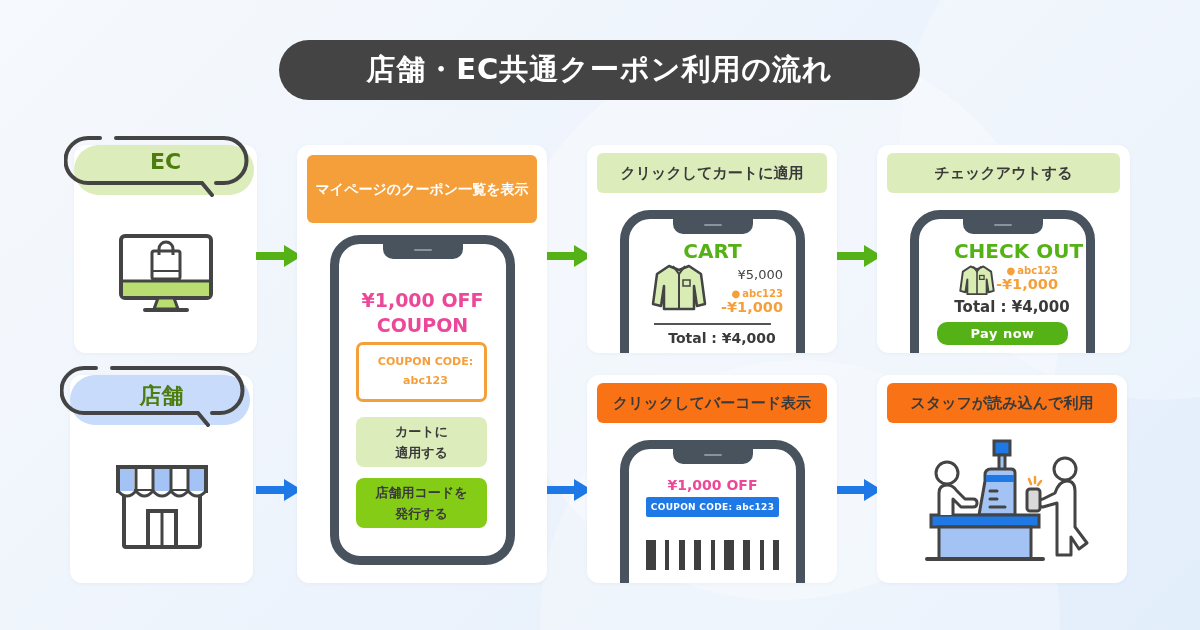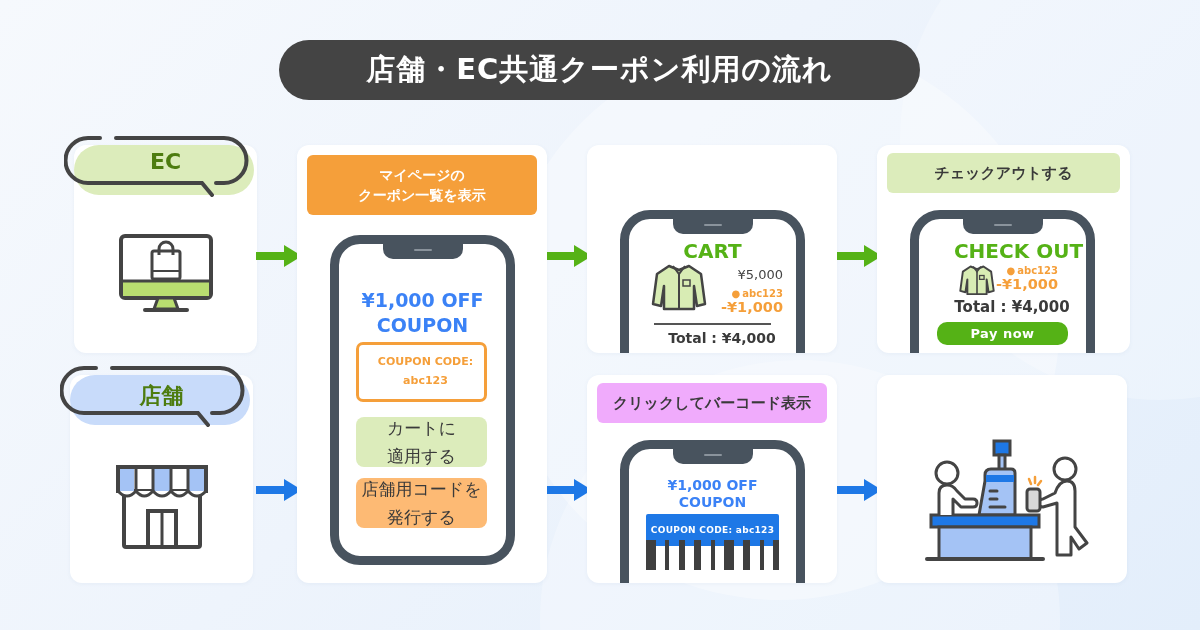--- a/index.html
+++ b/index.html
@@ -36,54 +36,54 @@
     position: absolute; font-size: 22px; font-weight: bold; color: #4d7c0f;
     width: 100%; text-align: center;
   }
 
   .step-header {
     position: absolute; left: 10px; right: 10px; top: 8px; height: 40px;
     border-radius: 6px; display: flex; align-items: center; justify-content: center;
     font-size: 15px; font-weight: bold; color: #3a3a3a; text-align: center;
   }
   .hdr-green { background: #dcecbb; }
-  .hdr-blue { background: #f0abfc; }
+  .hdr-blue { background: #f97316; }
   .hdr-orange {
-    background: #f59f3a; color: #fff; height: 60px; top: 10px;
-    font-size: 14px; line-height: 1.45; flex-direction: column;
+    background: #f59f3a; color: #fff; height: 68px; top: 10px;
+    font-size: 14px; line-height: 1.45; flex-direction: row;
   }
 
   .phone {
     position: absolute; background: #fff; border: 9px solid #48535e; border-radius: 30px;
   }
   .notch {
     position: absolute; left: 50%; transform: translateX(-50%); top: -1px;
     width: 80px; height: 16px; background: #48535e; border-radius: 0 0 10px 10px;
   }
   .notch::after {
     content: ""; position: absolute; left: 31px; top: 6px; width: 18px; height: 2px; background: #8a939c; border-radius: 1px;
   }
   .green-t { color: #55b216; }
 
   .big-coupon {
     position: absolute; left: 0; right: 0; text-align: center;
-    font-size: 18px; font-weight: bold; color: #3b82f6; line-height: 1.3;
+    font-size: 18px; font-weight: bold; color: #ec4899; line-height: 1.3;
   }
   .code-box {
     position: absolute; border: 3px solid #f59f3a; border-radius: 7px;
     display: flex; flex-direction: column; align-items: center; justify-content: center;
     font-size: 11px; font-weight: bold; color: #f59f3a; line-height: 1.7;
   }
   .action-btn {
     position: absolute; border-radius: 8px; display: flex; flex-direction: column;
-    align-items: center; justify-content: center; font-size: 17px; font-weight: normal; color: #3a3a3a;
+    align-items: center; justify-content: center; font-size: 13px; font-weight: bold; color: #3a3a3a;
     line-height: 1.65; text-align: center;
   }
   .btn-green { background: #dcecbb; }
-  .btn-blue { background: #fdba74; }
+  .btn-blue { background: #84cc16; }
 
   .arrow { position: absolute; width: 46px; height: 22px; }
 
   .screen-title { position: absolute; left: 0; right: 0; text-align: center; font-weight: bold; font-size: 20px; }
   .price { position: absolute; font-size: 13px; color: #444; }
   .tag { position: absolute; font-size: 10px; font-weight: bold; color: #f59f3a; display: flex; align-items: center; gap: 2px; }
   .discount { position: absolute; font-size: 14.5px; font-weight: bold; color: #f59f3a; }
   .total { position: absolute; font-size: 14px; font-weight: bold; color: #3a3a3a; margin-left: 19px; }
   .divider { position: absolute; height: 2px; background: #555; }
   .pay-btn {
@@ -193,20 +193,21 @@
       <span>適用する</span>
     </div>
     <div class="action-btn btn-blue" style="left:17px;top:234px;width:131px;height:50px;">
       <span>店舗用コードを</span>
       <span>発行する</span>
     </div>
   </div>
 </div>
 
 <div class="card card-cart">
+  <div class="step-header hdr-green">クリックしてカートに適用</div>
   <div class="phone" style="left:33px;top:65px;width:185px;height:180px;">
     <div class="notch"></div>
     <div class="screen-title green-t" style="top:20px;">CART</div>
     <svg style="position:absolute;left:22px;top:43px;" width="56" height="50" viewBox="0 0 56 50">
       <path d="M18 4 L28 8 L38 4 L50 12 L54 42 L46 44 L43 24 L43 47 H13 L13 24 L10 44 L2 42 L6 12 Z" fill="#d8ecb4" stroke="#444" stroke-width="2.5" stroke-linejoin="round"></path>
       <path d="M22 4 L28 12 L34 4" fill="none" stroke="#444" stroke-width="2"></path>
       <line x1="28" y1="12" x2="28" y2="47" stroke="#444" stroke-width="2"></line>
       <rect x="32" y="18" width="7" height="6" fill="none" stroke="#444" stroke-width="1.5"></rect>
     </svg>
     <div class="price" style="right:13px;top:48px;">¥5,000</div>
@@ -242,36 +243,37 @@
 </div>
 
 <div class="card card-barcode">
   <div class="step-header hdr-blue">クリックしてバーコード表示</div>
   <div class="phone" style="left:33px;top:65px;width:185px;height:180px;">
     <div class="notch"></div>
     <div class="big-coupon" style="top:28px;font-size:14px;line-height:1.2;">
       <div>¥1,000 OFF</div>
       <div>COUPON</div>
     </div>
-    <div class="blue-code" style="left:17px;right:17px;top:65px;height:32px;text-align:right;">COUPON CODE: abc123</div>
+    <div class="blue-code" style="left:17px;right:17px;top:48px;height:20px;text-align:right;">COUPON CODE: abc123</div>
     <div class="barcode" style="left:17px;right:17px;top:91px;height:30px;">
       <span style="width:10px"></span>
         <span style="width:4px"></span>
         <span style="width:6px"></span>
         <span style="width:7px"></span>
         <span style="width:4px"></span>
         <span style="width:10px"></span>
         <span style="width:7px"></span>
         <span style="width:4px"></span>
         <span style="width:6px"></span>
     </div>
   </div>
 </div>
 
 <div class="card card-staff">
+  <div class="step-header hdr-blue">スタッフが読み込んで利用</div>
   <svg style="position:absolute;left:38px;top:62px;" width="180" height="128" viewBox="0 0 180 128">
 
     <rect x="79" y="4" width="16" height="14" fill="#1e78e6" stroke="#444" stroke-width="3"></rect>
     <rect x="84" y="18" width="6" height="16" fill="#a4c3f5" stroke="#444" stroke-width="3"></rect>
     <path d="M70 38 Q70 32 76 32 H96 Q100 32 100 36 V78 H64 L70 44 Z" fill="#a4c3f5" stroke="#444" stroke-width="3"></path>
     <rect x="71" y="38" width="28" height="7" fill="#1e78e6"></rect>
     <line x1="75" y1="54" x2="82" y2="54" stroke="#444" stroke-width="3" stroke-linecap="round"></line>
     <line x1="75" y1="62" x2="82" y2="62" stroke="#444" stroke-width="3" stroke-linecap="round"></line>
     <line x1="75" y1="70" x2="90" y2="70" stroke="#444" stroke-width="3" stroke-linecap="round"></line>
 

